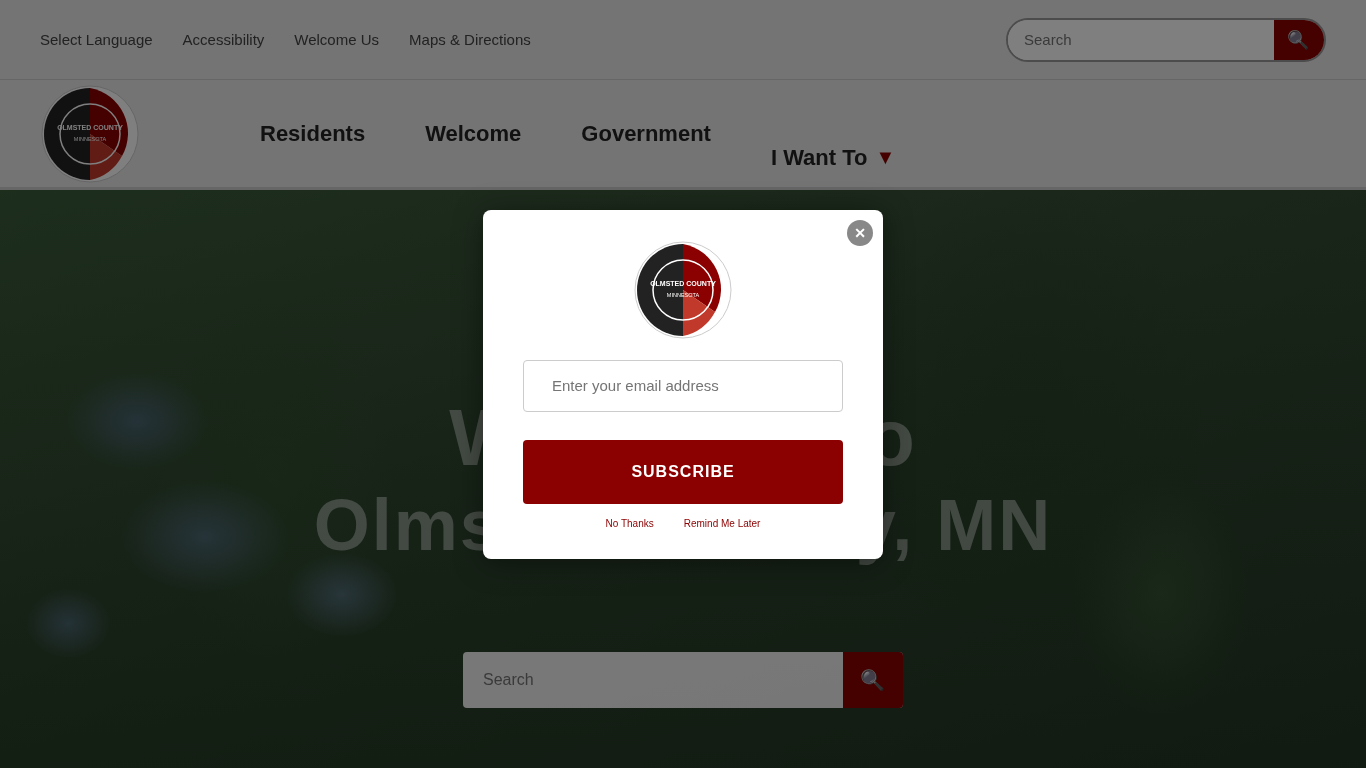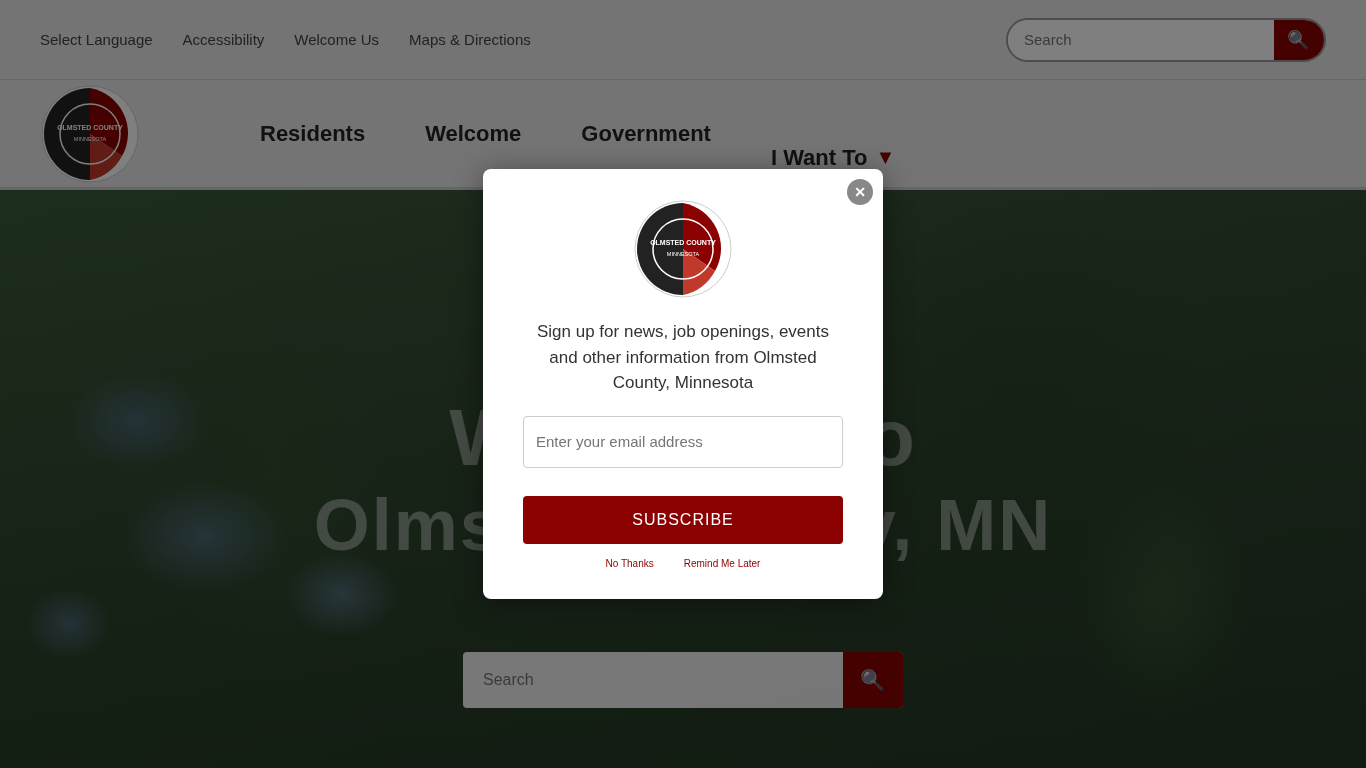--- a/index.html
+++ b/index.html
@@ -231,35 +231,35 @@
       font-size: 17px;
       color: #333;
       line-height: 1.5;
       margin-bottom: 20px;
     }
     .modal-email-input {
       width: 100%;
       height: 52px;
       border: 1px solid #ccc;
       border-radius: 4px;
-      padding: 0 12px;
+      padding: 0 28px;
       font-size: 15px;
       outline: none;
       margin-bottom: 28px;
       color: #8b5cf6;
     }
     .modal-subscribe-btn {
       width: 100%;
-      height: 48px;
+      height: 64px;
       background: #8b0000;
       color: white;
       border: none;
       border-radius: 4px;
       font-size: 16px;
-      font-weight: normal;
+      font-weight: bold;
       letter-spacing: 1px;
       cursor: pointer;
       margin-bottom: 14px;
     }
     .modal-footer-links {
       display: flex;
       justify-content: center;
       gap: 30px;
     }
     .modal-footer-link {
@@ -343,21 +343,20 @@
     <svg class="modal-logo" viewBox="0 0 100 100">
       <circle cx="50" cy="50" r="48" fill="white" stroke="#ccc" stroke-width="1"></circle>
       <path d="M50,4 A46,46 0 0,0 50,96 Z" fill="#222"></path>
       <path d="M50,4 A46,46 0 0,1 82,72 L50,50 Z" fill="#8b0000"></path>
       <path d="M82,72 A46,46 0 0,1 50,96 L50,50 Z" fill="#c0392b"></path>
       <circle cx="50" cy="50" r="30" fill="none" stroke="white" stroke-width="1.5"></circle>
       <text x="50" y="46" text-anchor="middle" fill="white" font-size="7" font-weight="bold" font-family="Arial">OLMSTED COUNTY</text>
       <text x="50" y="57" text-anchor="middle" fill="white" font-size="5.5" font-family="Arial">MINNESOTA</text>
     </svg>
 
-    <p class="modal-text">Sign up for news, job openings, events and other information from Olmsted County, Minnesota</p>
 
     <input class="modal-email-input" type="email" placeholder="Enter your email address" style="">
 
     <button class="modal-subscribe-btn">SUBSCRIBE</button>
 
     <div class="modal-footer-links">
       <a class="modal-footer-link">No Thanks</a>
       <a class="modal-footer-link">Remind Me Later</a>
     </div>
   </div>

